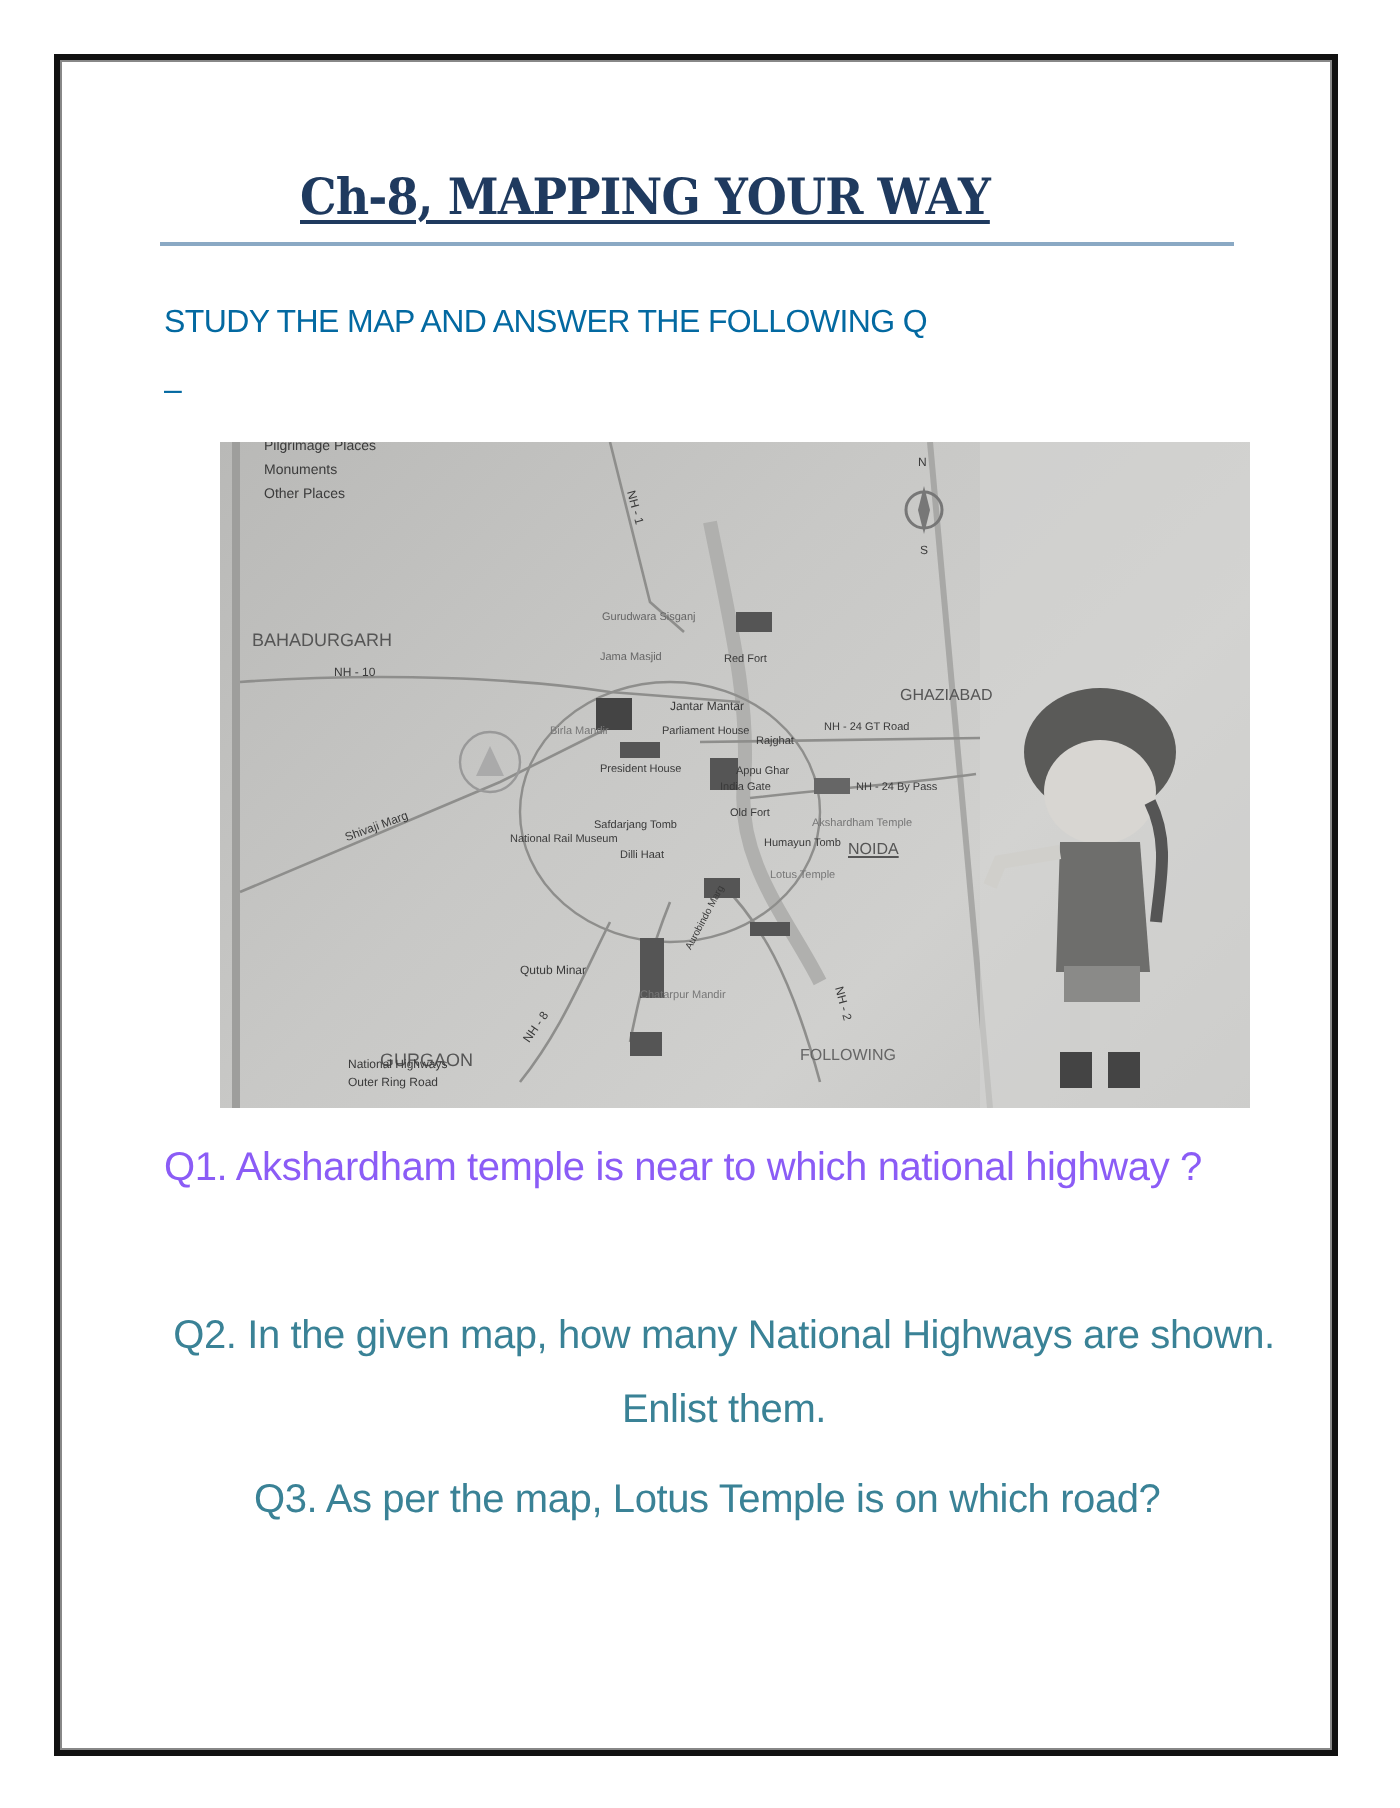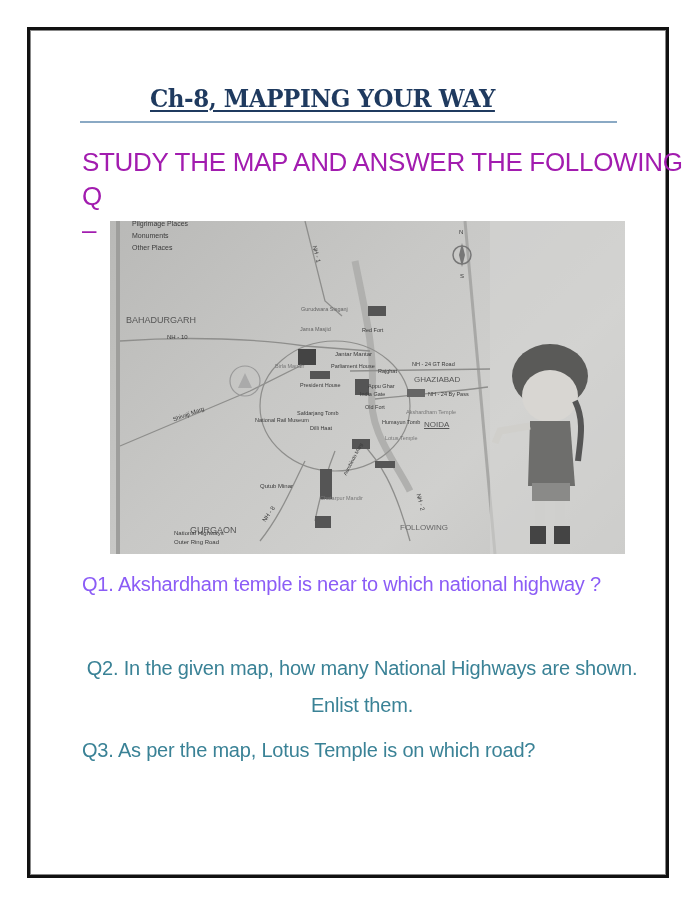--- a/index.html
+++ b/index.html
@@ -13,34 +13,34 @@
     font-family: "DejaVu Serif", "Liberation Serif", serif;
     font-weight: bold; font-size: 25px; color: #1f3a5f;
     text-decoration: underline; text-decoration-thickness: 2px; text-underline-offset: 3px;
     letter-spacing: -0.5px; transform: scaleX(0.92); transform-origin: left;
     white-space: nowrap;
   }
   .title-rule { position: absolute; left: 80px; top: 162px; width: 537px; height: 2px; background: #8aa9c4; }
   .title-rule { top: 121px; }
   .instruction {
     position: absolute; left: 82px; top: 145px;
-    font-family: "Liberation Sans", sans-serif; font-size: 26px; color: #a21caf;
+    font-family: "Liberation Sans", sans-serif; font-size: 16px; color: #0369a1;
     letter-spacing: -0.3px; line-height: 34px;
   }
   .map {
     position: absolute; left: 110px; top: 221px; width: 515px; height: 333px;
     background: linear-gradient(135deg, #b9b9b7 0%, #c8c8c6 40%, #d0d0ce 70%, #c4c4c2 100%);
     overflow: hidden;
   }
   .map svg { position: absolute; left: 0; top: 0; }
   .map-label { position: absolute; font-family: "Liberation Sans", sans-serif; color: #3a3a3a; white-space: nowrap; }
   .q { position: absolute; left: 82px; font-family: "Liberation Sans", sans-serif; font-size: 20px; line-height: 37px; letter-spacing: -0.2px; }
   .q1 { top: 566px; color: #8b5cf6; width: 540px; }
   .q2 { top: 650px; color: #3a8296; width: 560px; text-align: center; }
-  .q3 { top: 732px; color: #3a8296; width: 560px; }
+  .q3 { top: 732px; color: #3a8296; width: 560px; margin-left: 45px; }
 </style>
 </head>
 <body>
 
 <div class="page-border"></div>
 
 <div class="title">Ch-8, MAPPING YOUR WAY</div>
 <div class="title-rule"></div>
 
 <div class="instruction">
@@ -97,21 +97,21 @@
   </svg>
 
   <div class="map-label" style="left:22px;top:-1px;font-size:7px;">Pilgrimage Places</div>
   <div class="map-label" style="left:22px;top:11px;font-size:7px;">Monuments</div>
   <div class="map-label" style="left:22px;top:23px;font-size:7px;">Other Places</div>
 
   <div class="map-label" style="left:349px;top:8px;font-size:6px;">N</div>
   <div class="map-label" style="left:350px;top:52px;font-size:6px;">S</div>
 
   <div class="map-label" style="left:16px;top:94px;font-size:9px;color:#555;">BAHADURGARH</div>
-  <div class="map-label" style="left:304px;top:122px;font-size:8px;color:#555;margin-top:32px;">GHAZIABAD</div>
+  <div class="map-label" style="left:340px;top:122px;font-size:8px;color:#555;">GHAZIABAD</div>
   <div class="map-label" style="left:314px;top:199px;font-size:8px;color:#555;text-decoration:underline;">NOIDA</div>
   <div class="map-label" style="left:80px;top:292px;font-size:9px;color:#555;margin-top:12px;">GURGAON</div>
   <div class="map-label" style="left:290px;top:302px;font-size:8px;color:#666;">FOLLOWING</div>
 
   <div class="map-label" style="left:198px;top:30px;font-size:6px;transform:rotate(75deg);">NH - 1</div>
   <div class="map-label" style="left:57px;top:113px;font-size:6px;">NH - 10</div>
   <div class="map-label" style="left:302px;top:140px;font-size:5.5px;">NH - 24 GT Road</div>
   <div class="map-label" style="left:318px;top:170px;font-size:5.5px;">NH - 24 By Pass</div>
   <div class="map-label" style="left:150px;top:290px;font-size:6px;transform:rotate(-55deg);">NH - 8</div>
   <div class="map-label" style="left:302px;top:278px;font-size:6px;transform:rotate(75deg);">NH - 2</div>

